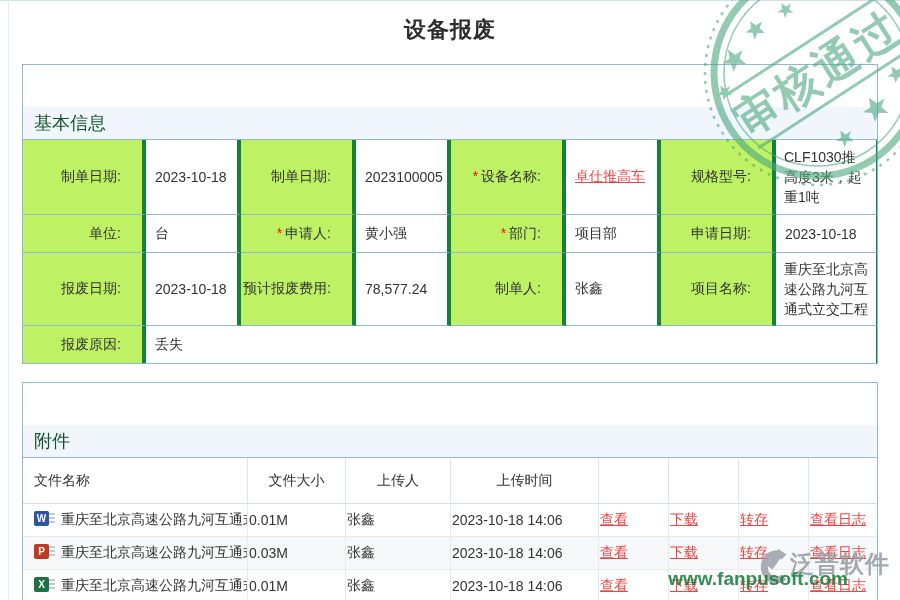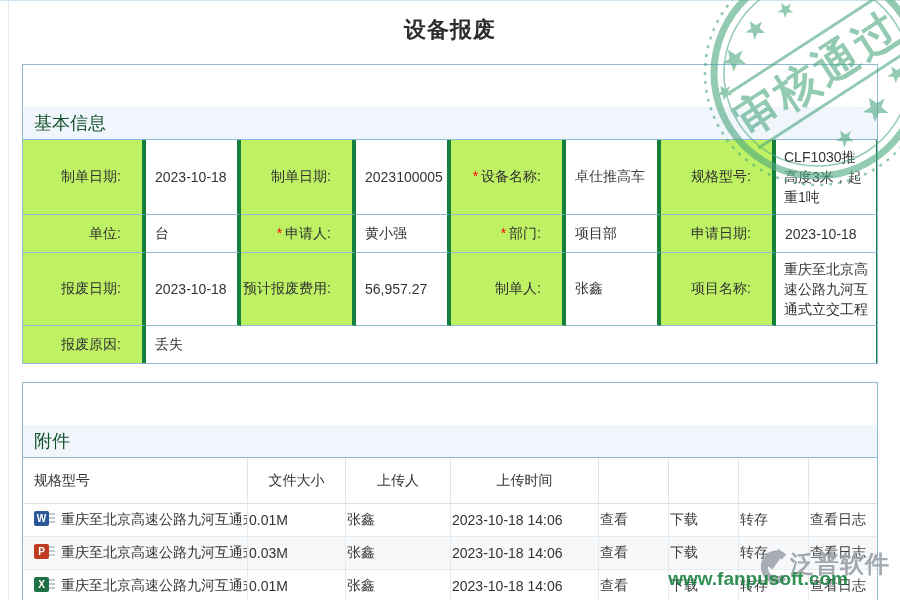--- a/index.html
+++ b/index.html
@@ -35,21 +35,21 @@
     background:#bef264;text-align:right;
     padding:4px 21px 4px 2px;color:#333;
   }
   .info .vl{background:#fff;padding:4px 6px 4px 9px;text-align:left;}
   .info .multi{line-height:1.45;padding:4px 8px;word-break:break-all;}
   .h75 td{height:75px;}
   .h38 td{height:38px;}
   .h73 td{height:73px;}
   .h42 td{height:42px;}
   .req{color:#f00;margin-right:3px;}
-  a.lnk{color:#404040;cursor:pointer;}
+  a.lnk{color:#ef4444;text-decoration:underline;cursor:pointer;}
   
   .att{width:calc(100% + 2px);margin:0 -1px -1px 0;}
   .att th{
     height:46px;box-sizing:border-box;font-weight:normal;font-size:14px;color:#333;
     text-align:center;background:#fff;
     border-right:1px solid #dde5ec;border-bottom:1px solid #d6dfe8;
   }
   .att td{
     height:33px;box-sizing:border-box;text-align:left;
     border-right:1px solid #e5eaee;border-bottom:1px solid #e5eaee;
@@ -125,21 +125,21 @@
         <td class="vl">黄小强</td>
         <td class="lb"><span class="req">*</span><span>部门:</span></td>
         <td class="vl">项目部</td>
         <td class="lb"><span>申请日期:</span></td>
         <td class="vl">2023-10-18</td>
       </tr>
       <tr class="h73">
         <td class="lb"><span>报废日期:</span></td>
         <td class="vl">2023-10-18</td>
         <td class="lb"><span>预计报废费用:</span></td>
-        <td class="vl">56,957.27</td>
+        <td class="vl">78,577.24</td>
         <td class="lb"><span>制单人:</span></td>
         <td class="vl">张鑫</td>
         <td class="lb"><span>项目名称:</span></td>
         <td class="vl multi">重庆至北京高速公路九河互通式立交工程</td>
       </tr>
       <tr class="h38">
         <td class="lb"><span>报废原因:</span></td>
         <td class="vl" colspan="7">丢失</td>
       </tr>
     </tbody>
@@ -154,21 +154,21 @@
           <col style="width:98px">
           <col style="width:105px">
           <col style="width:148px">
         <col style="width:70px">
           <col style="width:70px">
           <col style="width:70px">
           <col style="width:71px">
       </colgroup>
       <tbody>
           <tr>
-        <th class="name">规格型号</th>
+        <th class="name">文件名称</th>
         <th>文件大小</th>
         <th>上传人</th>
         <th>上传时间</th>
         <th></th>
         <th></th>
         <th></th>
         <th></th>
       </tr>
       <tr>
         <td class="name">

